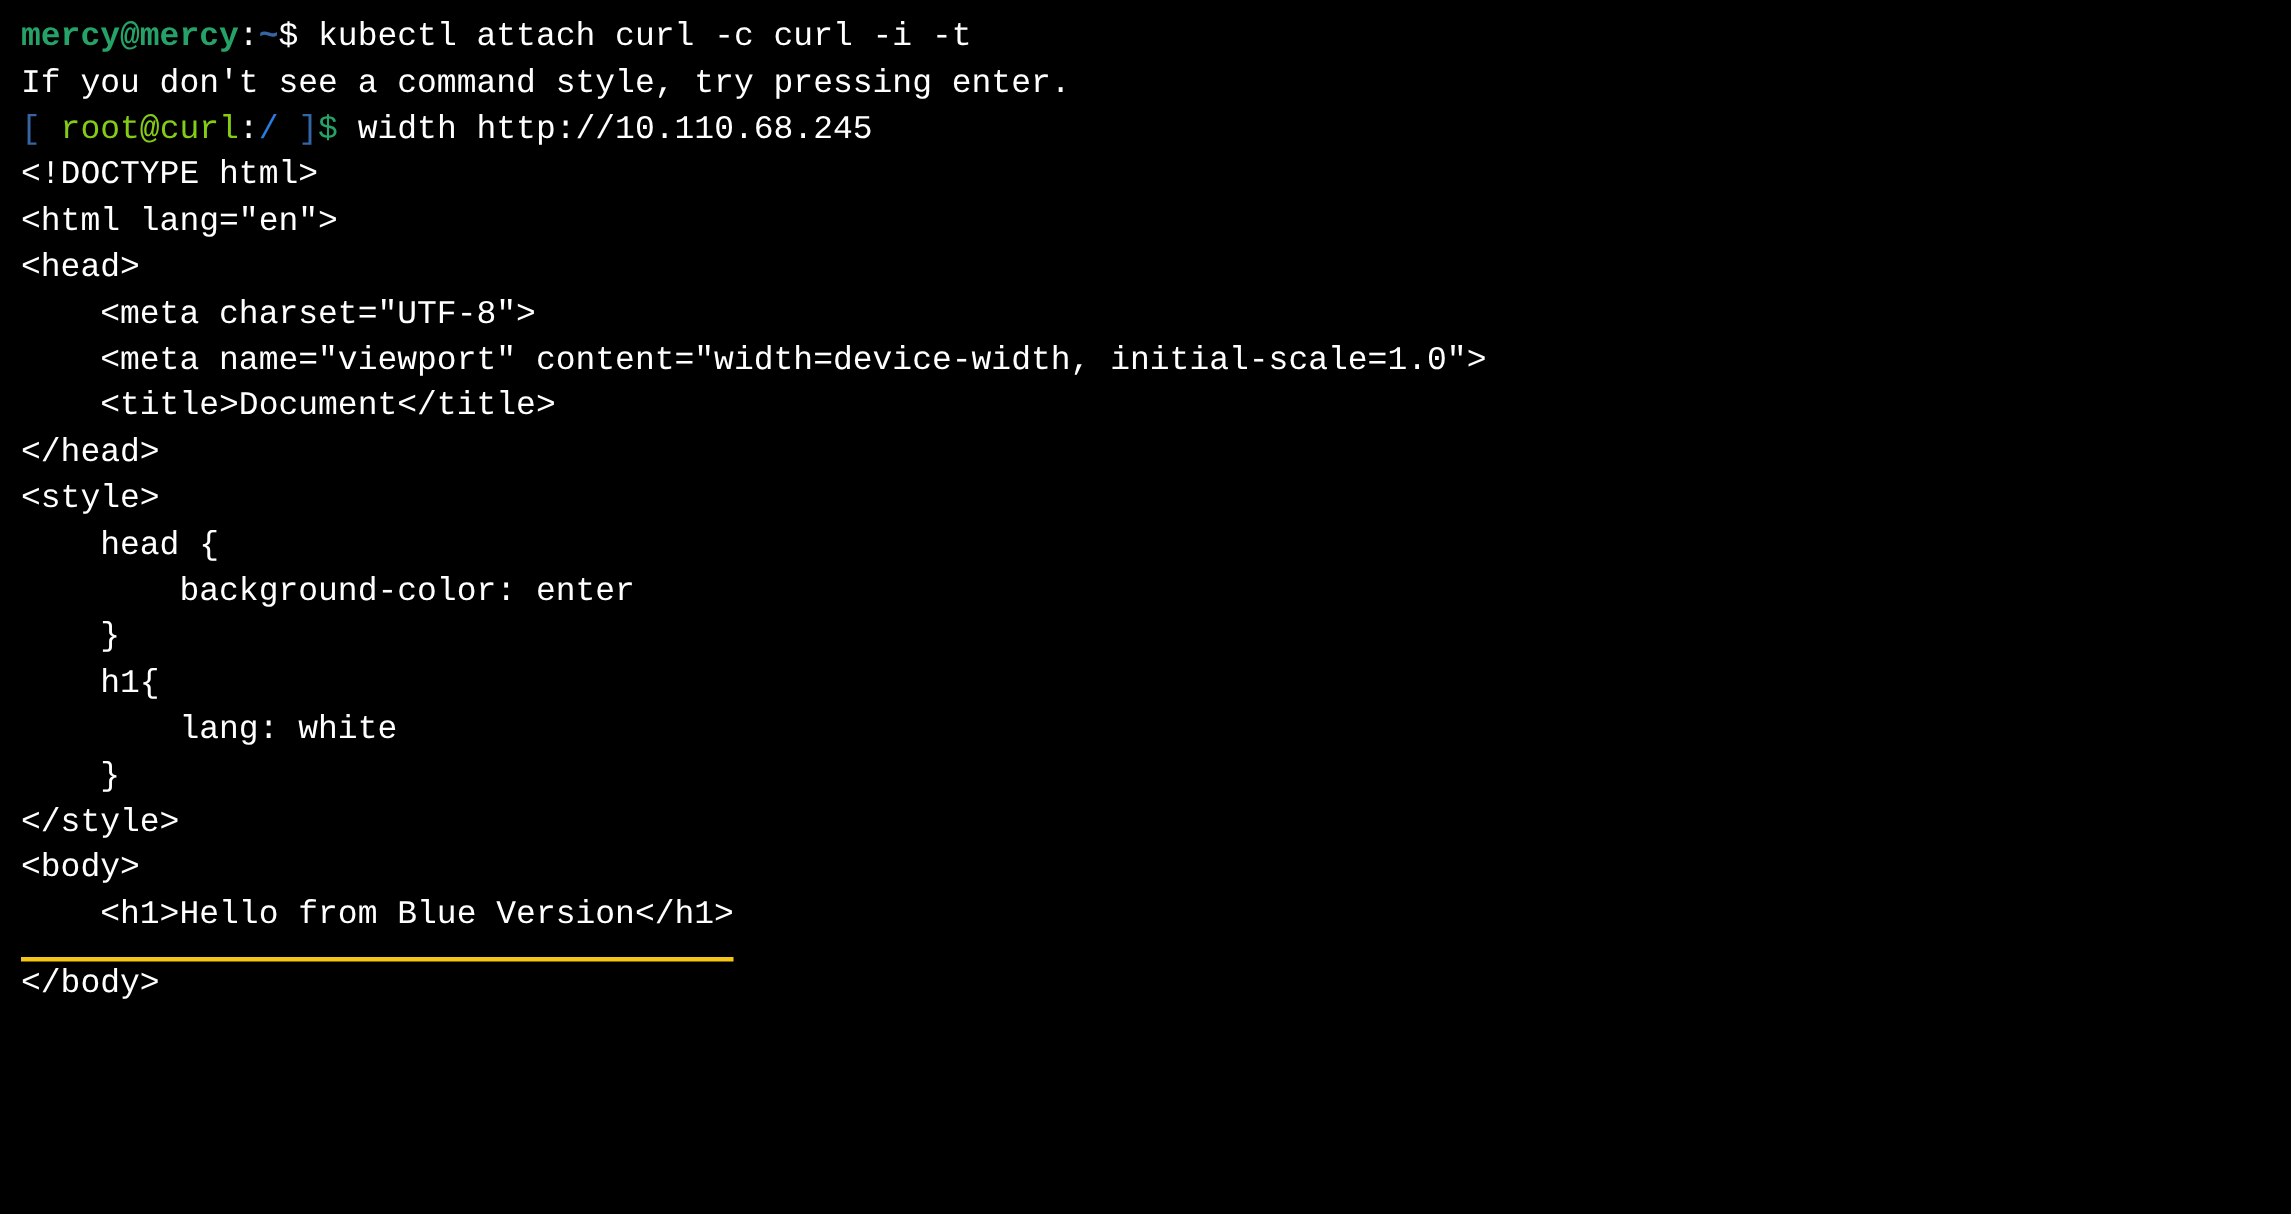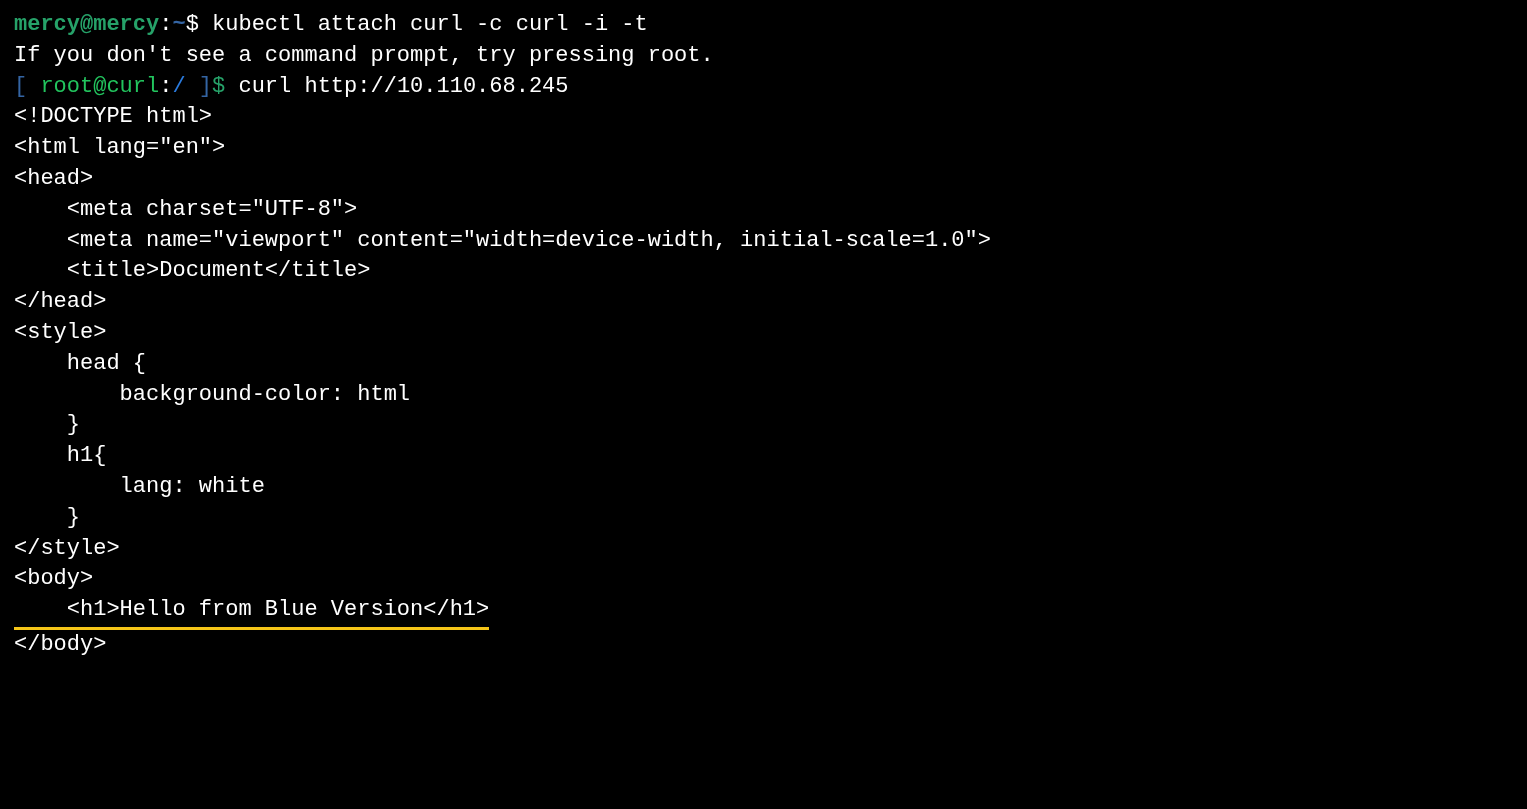--- a/index.html
+++ b/index.html
@@ -26,57 +26,57 @@
     font-weight: bold;
   }
   .blue-bold {
     color: #3465a4;
     font-weight: bold;
   }
   .white {
     color: #ffffff;
   }
   .prompt-red {
-    color: #22c55e;
+    color: #84cc16;
   }
   .prompt-blue {
     color: #2a7bde;
   }
   .prompt-bracket {
     color: #3465a4;
   }
   .dollar-green {
     color: #26a269;
   }
   .underline-yellow {
     border-bottom: 3px solid #f5c518;
     display: inline-block;
-    padding-bottom: 1px;
+    padding-bottom: 12px;
   }
 </style>
 </head>
 <body>
 
 <div class="line"><span class="green-bold">mercy@mercy</span><span class="white">:</span><span class="blue-bold">~</span><span class="white">$ </span><span class="white">kubectl attach curl -c curl -i -t</span></div>
 
-<div class="line white">If you don't see a command prompt, try pressing root.</div>
+<div class="line white">If you don't see a command style, try pressing enter.</div>
 
-<div class="line"><span class="prompt-bracket">[ </span><span class="prompt-red">root@curl</span><span class="white">:</span><span class="prompt-blue">/ </span><span class="prompt-bracket">]</span><span class="dollar-green">$ </span><span class="white">curl http://10.110.68.245</span></div>
+<div class="line"><span class="prompt-bracket">[ </span><span class="prompt-red">root@curl</span><span class="white">:</span><span class="prompt-blue">/ </span><span class="prompt-bracket">]</span><span class="dollar-green">$ </span><span class="white">width http://10.110.68.245</span></div>
 
 <div class="line white">&lt;!DOCTYPE html&gt;</div>
 <div class="line white">&lt;html lang="en"&gt;</div>
 <div class="line white">&lt;head&gt;</div>
 <div class="line white">    &lt;meta charset="UTF-8"&gt;</div>
 <div class="line white">    &lt;meta name="viewport" content="width=device-width, initial-scale=1.0"&gt;</div>
 <div class="line white">    &lt;title&gt;Document&lt;/title&gt;</div>
 <div class="line white">&lt;/head&gt;</div>
 <div class="line white"></div>
 <div class="line white">&lt;style&gt;</div>
 <div class="line white">    head {</div>
-<div class="line white">        background-color: html</div>
+<div class="line white">        background-color: enter</div>
 <div class="line white">    }</div>
 <div class="line white">    h1{</div>
 <div class="line white">        lang: white</div>
 <div class="line white">    }</div>
 <div class="line white">&lt;/style&gt;</div>
 <div class="line white"></div>
 <div class="line white">&lt;body&gt;</div>
 <div class="line"><span class="white underline-yellow">    &lt;h1&gt;Hello from Blue Version&lt;/h1&gt;</span></div>
 <div class="line white">&lt;/body&gt;</div>
 

